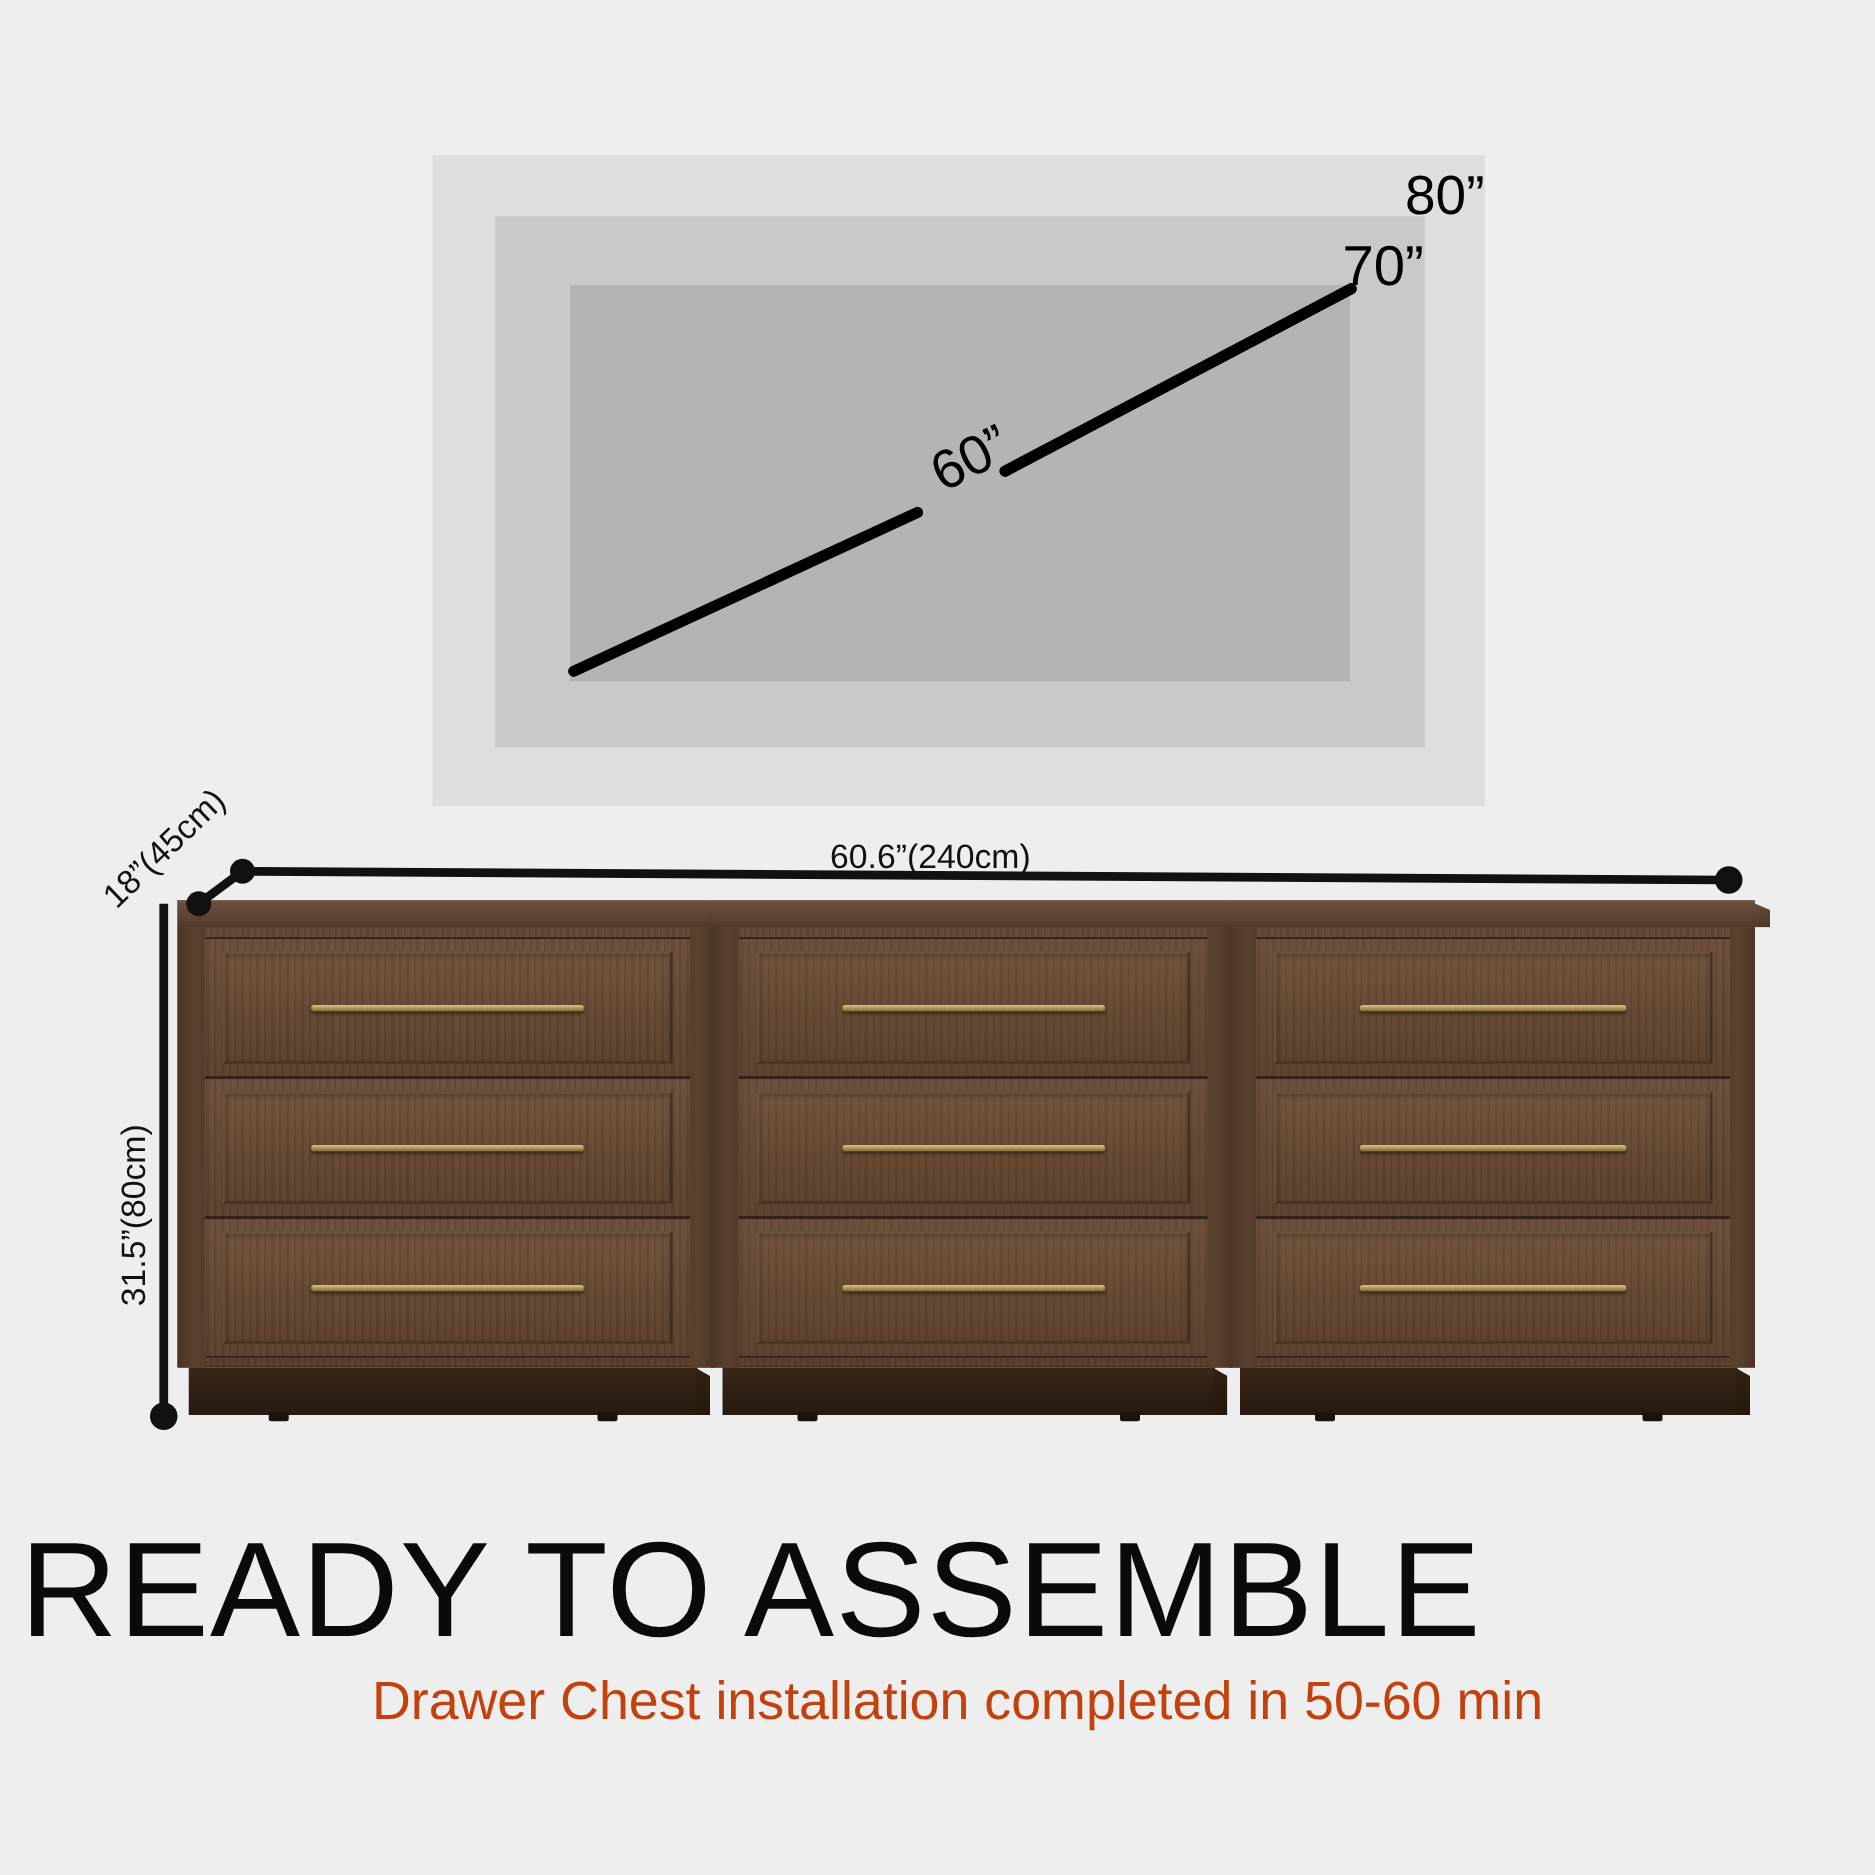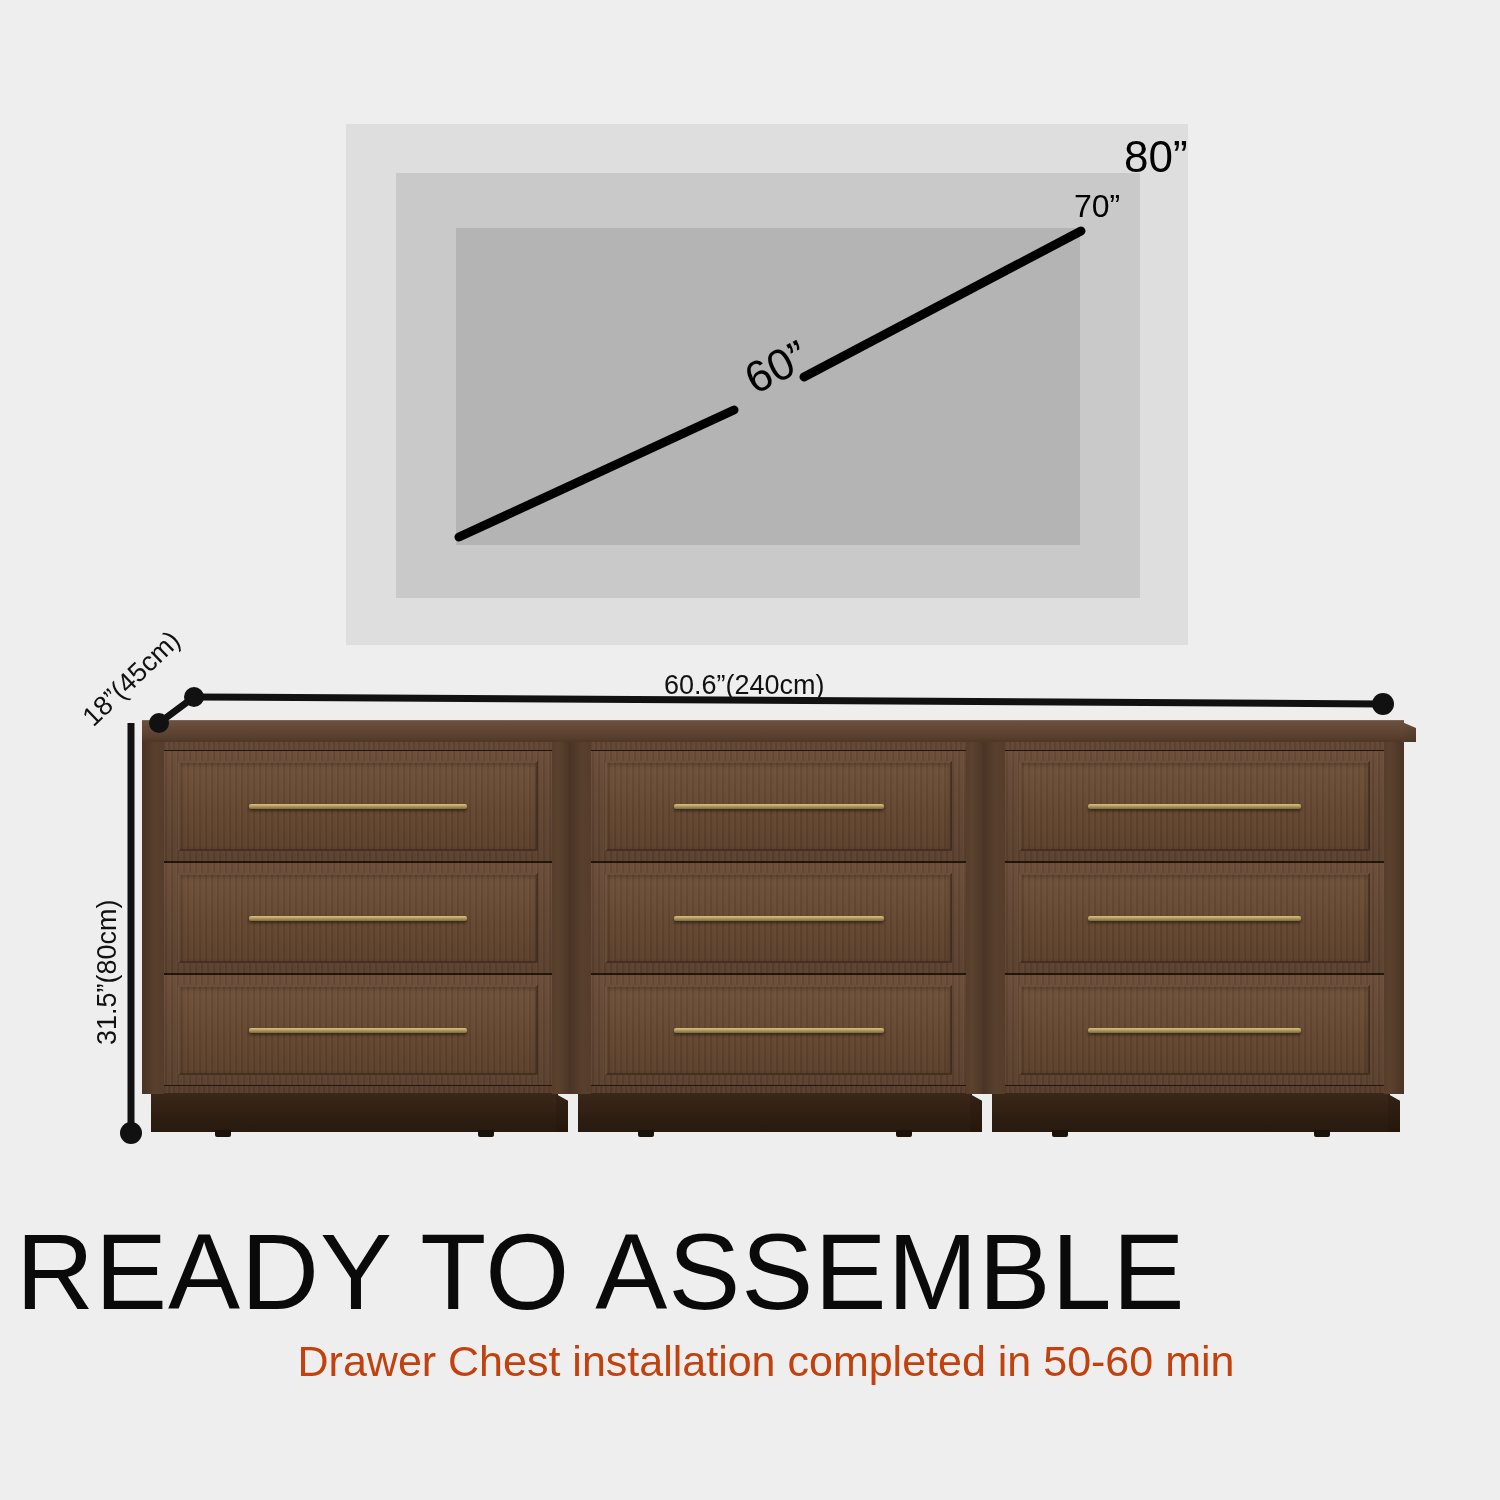--- a/index.html
+++ b/index.html
@@ -68,21 +68,21 @@
     line-height: 1;
   }
   .lbl-80 {
     left: 778px;
     top: 11px;
     font-size: 44px;
   }
   .lbl-70 {
     left: 728px;
     top: 66px;
-    font-size: 32px;
+    font-size: 45px;
   }
   .lbl-60 {
     left: 392px;
     top: 238px;
     font-size: 44px;
     transform: rotate(-27deg);
     transform-origin: left top;
   }
 
   

